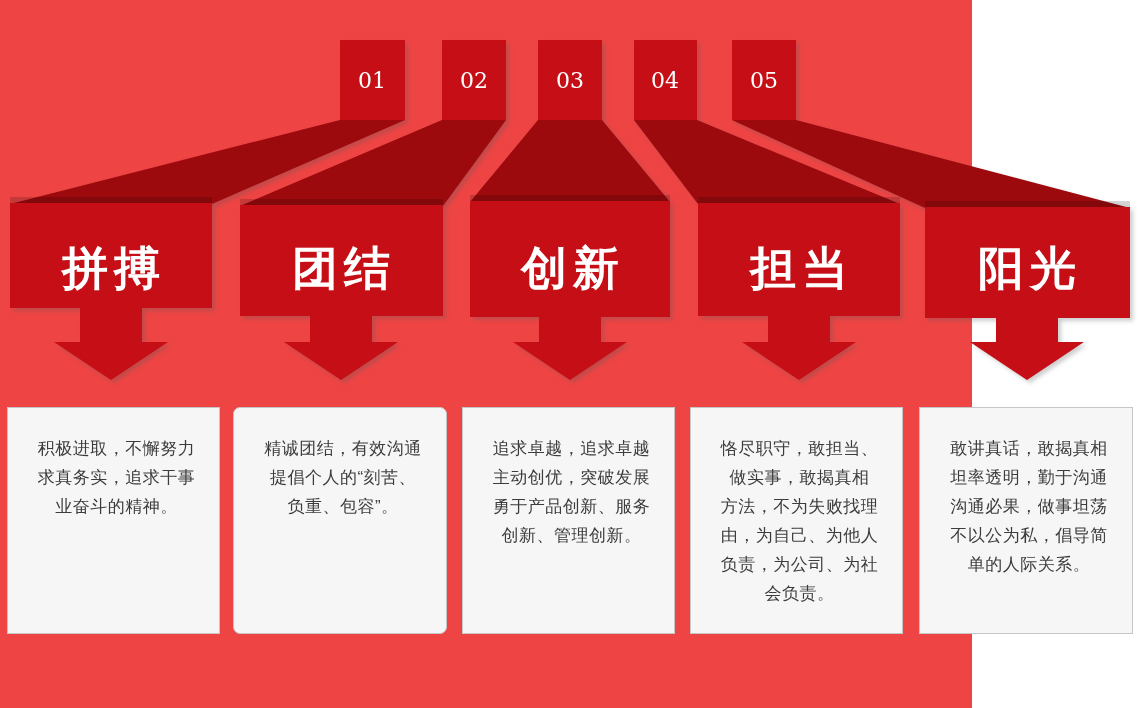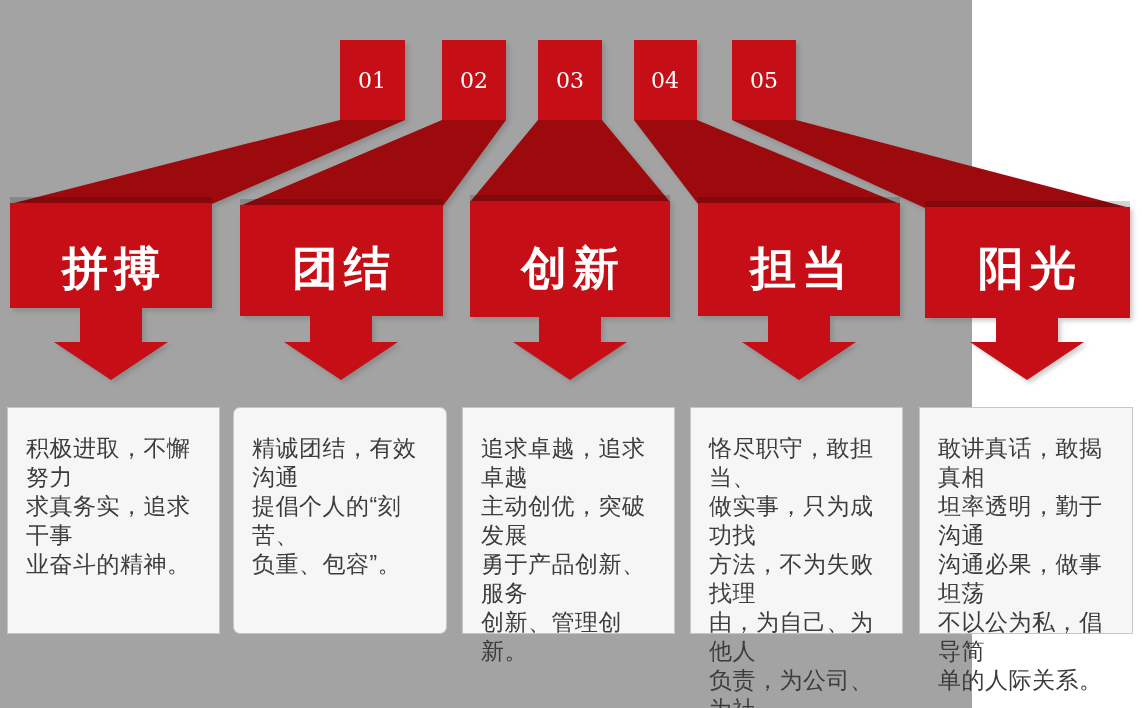--- a/index.html
+++ b/index.html
@@ -8,21 +8,21 @@
     background: #ffffff;
     width: 1142px;
     height: 708px;
     overflow: hidden;
     font-family: "Liberation Sans", sans-serif;
   }
   #stage {
     position: relative;
     width: 972px;
     height: 708px;
-    background: #a3a3a3;
+    background: #ef4444;
   }
   #art {
     position: absolute;
     left: 0;
     top: 0;
   }
   .pillar {
     filter: drop-shadow(3px 3px 2px rgba(90,90,90,0.30));
   }
   .num {
@@ -44,25 +44,26 @@
     position: absolute;
     top: 407px;
     height: 227px;
     background: #f6f6f6;
     border: 1px solid #c6c6c6;
     box-sizing: border-box;
   }
   .desc-text {
     margin: 0;
     padding: 26px 12px 0 18px;
-    font-size: 23px;
+    font-size: 17px;
     line-height: 29px;
     color: #3c3c3c;
     white-space: pre-line;
     letter-spacing: 0.5px;
+    text-align: center;
   }
   .d1 { left: 7px;   width: 213px; }
   .d2 { left: 233px; width: 214px; border-radius: 7px; }
   .d3 { left: 462px; width: 213px; }
   .d4 { left: 690px; width: 213px; }
   .d5 { left: 919px; width: 214px; }
 </style>
 </head>
 <body>
 
@@ -132,21 +133,21 @@
 负重、包容”。</p>
   </div>
   <div class="desc-card d3">
     <p class="desc-text">追求卓越，追求卓越
 主动创优，突破发展
 勇于产品创新、服务
 创新、管理创新。</p>
   </div>
   <div class="desc-card d4">
     <p class="desc-text">恪尽职守，敢担当、
-做实事，只为成功找
+做实事，敢揭真相
 方法，不为失败找理
 由，为自己、为他人
 负责，为公司、为社
 会负责。</p>
   </div>
   <div class="desc-card d5">
     <p class="desc-text">敢讲真话，敢揭真相
 坦率透明，勤于沟通
 沟通必果，做事坦荡
 不以公为私，倡导简

